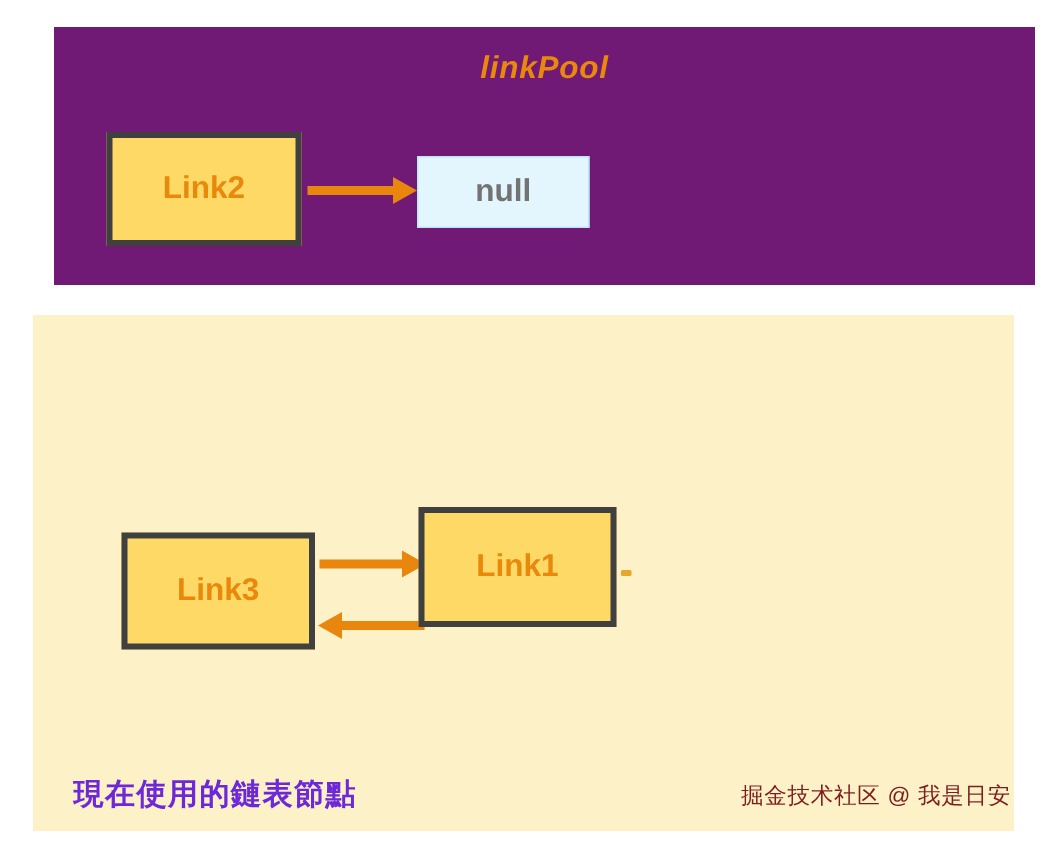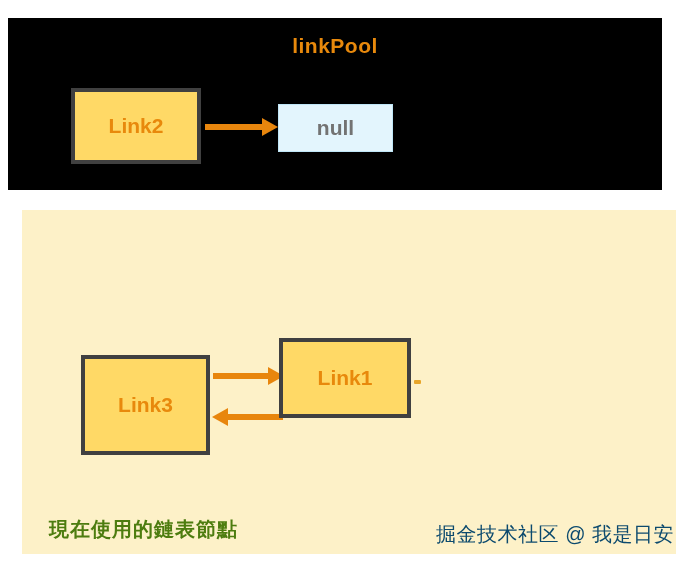--- a/index.html
+++ b/index.html
@@ -18,25 +18,26 @@
   .canvas {
     position: absolute;
     left: 0; top: 0;
     width: 698px;
     height: 572px;
   }
 
   
   .panel-pool {
     position: absolute;
-    left: 8px;
+    left: 36px;
     top: 18px;
     width: 654px;
     height: 172px;
-    background: #000000;
+    background: #701a75;
+    font-style: italic;
   }
   .panel-active {
     position: absolute;
     left: 22px;
     top: 210px;
     width: 654px;
     height: 344px;
     background: #fdf1c8;
   }
 
@@ -71,21 +72,21 @@
     background: #e3f5fd;
     border: 1px solid #bfe6f7;
     color: #737373;
   }
 
   
   .n-link2 { left: 71px;  top: 88px;  width: 130px; height: 76px; }
   .n-null  { left: 278px; top: 104px; width: 115px; height: 48px; }
 
   
-  .n-link3 { left: 81px;  top: 355px; width: 129px; height: 100px; }
+  .n-link3 { left: 81px;  top: 355px; width: 129px; height: 78px; }
   .n-link1 { left: 279px; top: 338px; width: 132px; height: 80px; text-align: right; }
 
   
   .arrow {
     position: absolute;
     height: 0;
   }
   .arrow .shaft {
     position: absolute;
     left: 0;
@@ -129,32 +130,32 @@
     height: 4px;
     background: #e8a62a;
     border-radius: 1px;
   }
 
   
   .caption {
     position: absolute;
     left: 49px;
     top: 516px;
-    color: #4d7c0f;
+    color: #6d28d9;
     font-size: 20px;
     font-weight: 700;
     letter-spacing: 1px;
   }
 
   .watermark {
     position: absolute;
     right: 24px;
     top: 521px;
-    color: #0c4a6e;
-    font-size: 20px;
+    color: #7f1d1d;
+    font-size: 15px;
     letter-spacing: 0.5px;
   }
 </style>
 </head>
 <body>
 
 <div class="canvas">
 
   <div class="panel-pool">
     <div class="panel-title">linkPool</div>

